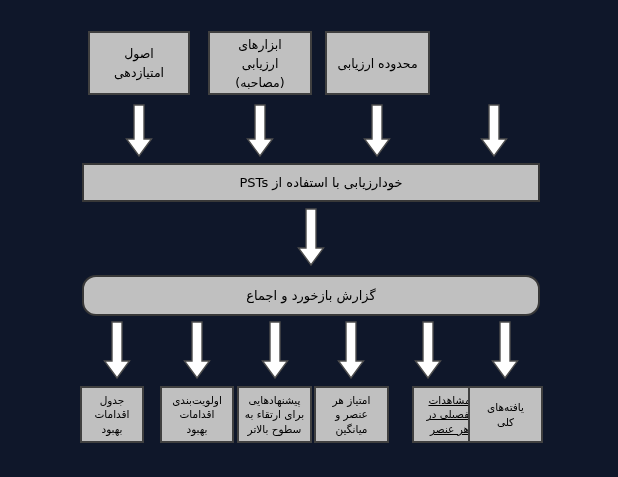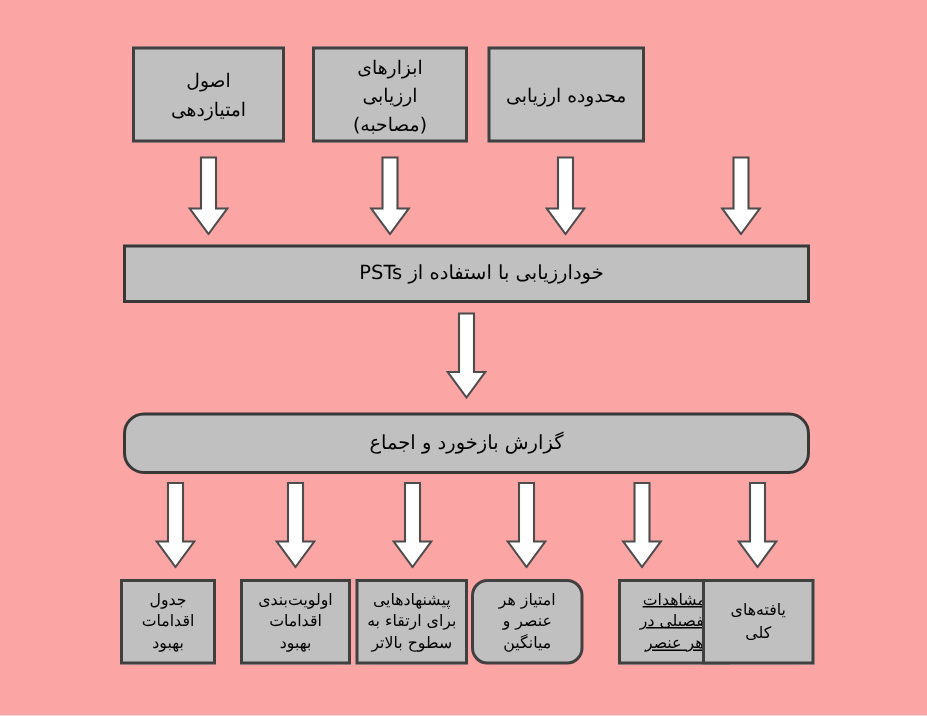--- a/index.html
+++ b/index.html
@@ -5,21 +5,21 @@
   html, body {
     margin: 0;
     padding: 0;
     background: #ffffff;
     font-family: "DejaVu Sans", sans-serif;
   }
   .canvas {
     position: relative;
     width: 618px;
     height: 477px;
-    background: #fca5a5;
+    background: #0f172a;
     overflow: hidden;
     direction: rtl;
   }
   .box {
     position: absolute;
     background: #c0c0c0;
     border: 2px solid #404040;
     box-sizing: border-box;
     display: flex;
     align-items: center;
@@ -113,21 +113,21 @@
   <div class="box bottom-box" style="left:160px; top:386px; width:74px; height:57px;">
     <span>اولویت‌بندی
 اقدامات
 بهبود</span>
   </div>
   <div class="box bottom-box" style="left:237px; top:386px; width:75px; height:57px;align-items:center;">
     <span>پیشنهادهایی
 برای ارتقاء به
 سطوح بالاتر</span>
   </div>
-  <div class="box bottom-box" style="left:314px; top:386px; width:75px; height:57px;border-radius:11px;">
+  <div class="box bottom-box" style="left:314px; top:386px; width:75px; height:57px;">
     <span>امتیاز هر
 عنصر و
 میانگین</span>
   </div>
   <div class="box bottom-box" style="left:412px; top:386px; width:75px; height:57px;text-decoration:underline;">
     <span>مشاهدات
 تفصیلی در
 هر عنصر</span>
   </div>
   <div class="box bottom-box" style="left:468px; top:386px; width:75px; height:57px;">

